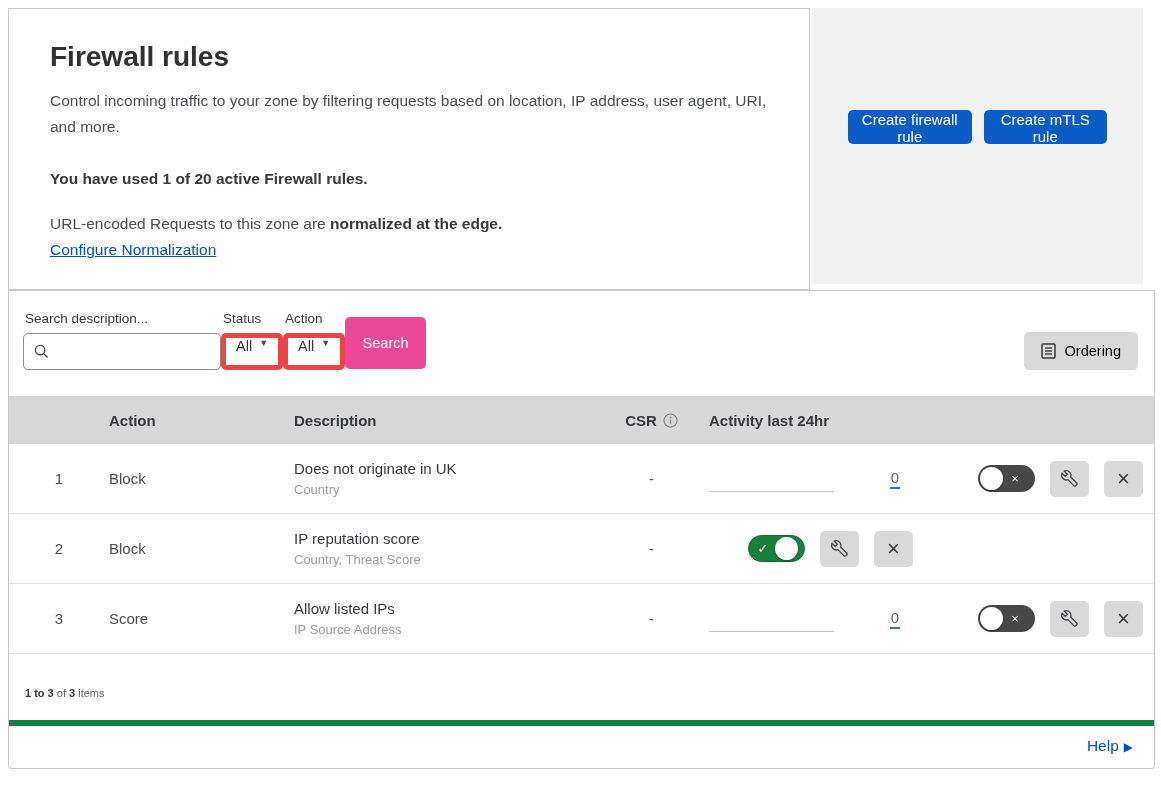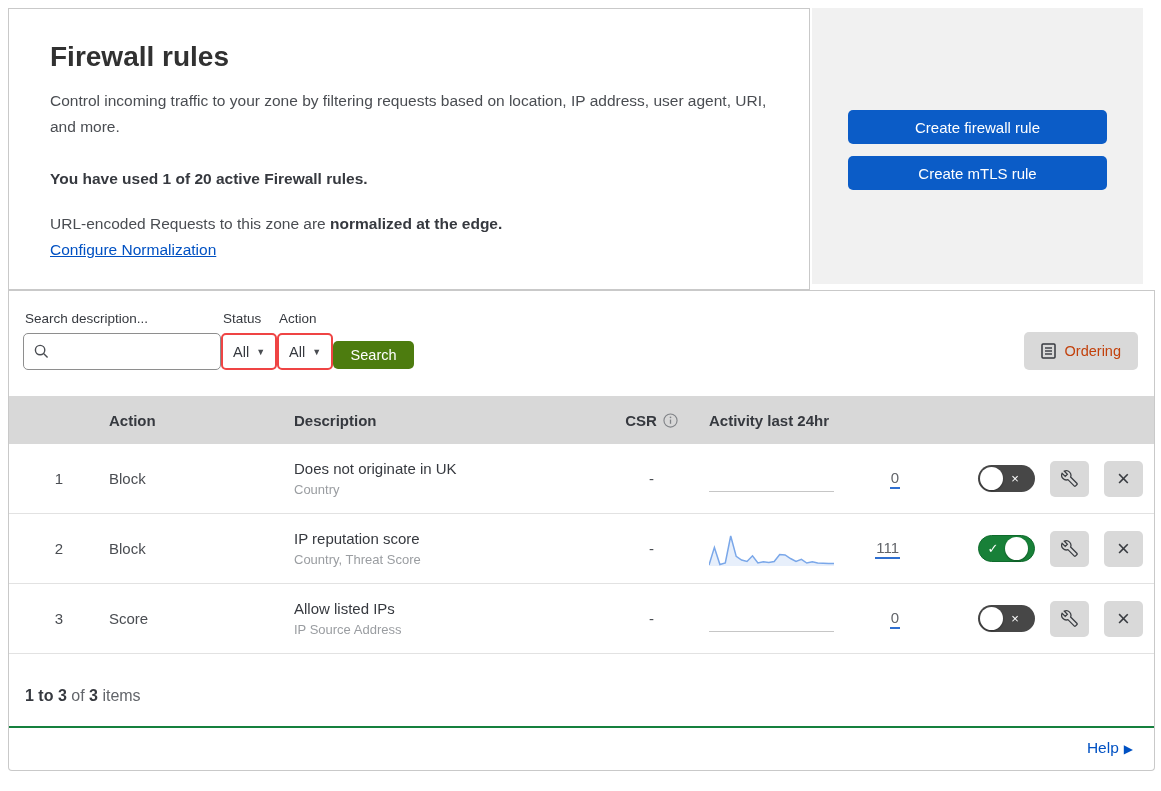--- a/index.html
+++ b/index.html
@@ -2,43 +2,43 @@
 <html><head>
 <meta charset="utf-8">
 <style>
   * { box-sizing: border-box; }
   html,body { margin:0; padding:0; background:#fff; font-family:"Liberation Sans", sans-serif; color:#36393f; }
   .page { width:1147px; margin:8px auto 0 8px; }
 
   
   .top-section { display:flex; }
   .intro-card { width:802px; background:#fff; border:1px solid #c9c9c9; padding:32px 42px 30px 41px; }
-  .cta-panel { width:331px; margin-left:2px; background:#f1f1f1; border-bottom:6px solid #fff; padding:102px 36px 0 36px; display:flex; flex-direction:column; gap:12px; }
+  .cta-panel { width:331px; margin-left:2px; background:#f1f1f1; border-bottom:6px solid #fff; padding:102px 36px 0 36px; display:flex; flex-direction:row; gap:12px; }
   .page-title { font-size:28px; font-weight:700; color:#313131; margin:0 0 15px 0; }
   .intro-text { font-size:15.5px; line-height:1.68; color:#4a4d52; margin:0; max-width:720px; }
   .usage-line { font-size:15.5px; font-weight:700; color:#36393f; margin:30px 0 0 0; }
   .norm-line { font-size:15.5px; color:#4a4d52; margin:27px 0 0 0; }
   .norm-line b { color:#36393f; }
   .text-link { color:#0051c3; text-decoration:underline; font-size:15.5px; cursor:pointer; display:inline-block; margin-top:8px; }
   .btn-primary { background:#0b5cc7; color:#fff; border:none; border-radius:5px; height:34px; font-size:15px; font-family:"Liberation Sans",sans-serif; cursor:pointer; width:100%; }
 
   
   .main-section { border:1px solid #c9c9c9; border-top:none; margin-top:0; position:relative; border-radius:0 0 4px 4px; }
   .main-section::before { content:""; display:block; border-top:1px solid #c9c9c9; }
 
   
   .filter-bar { display:flex; align-items:flex-end; padding:20px 16px 26px 14px; }
   .field-group { display:flex; flex-direction:column; }
   .field-label { font-size:13.5px; color:#36393f; margin:0 0 7px 2px; }
   .search-box { width:198px; height:37px; border:1px solid #8e8e8e; border-radius:5px; display:flex; align-items:center; padding:0 10px; background:#fff; }
   .search-box input { border:none; outline:none; flex:1; font-size:14px; font-family:"Liberation Sans",sans-serif; margin-left:8px; background:transparent; }
-  .dropdown { height:37px; border:2px solid #ef4444; border-radius:5px; background:#fff; display:flex; align-items:center; padding:0 10px; gap:7px; font-size:14.5px; color:#36393f; cursor:pointer; }
+  .dropdown { height:37px; border:5px solid #ef4444; border-radius:5px; background:#fff; display:flex; align-items:flex-start; padding:0 10px; gap:7px; font-size:14.5px; color:#36393f; cursor:pointer; }
   .caret { font-size:9px; color:#4a4d52; }
-  .btn-search { background:#4d7c0f; color:#fff; border:none; border-radius:5px; height:28px; width:81px; font-size:14.5px; font-family:"Liberation Sans",sans-serif; cursor:pointer; margin-bottom:1px; }
-  .btn-ordering { margin-left:auto; background:#d9d9d9; color:#c2410c; border:none; border-radius:5px; height:38px; padding:0 17px; font-size:14.5px; font-family:"Liberation Sans",sans-serif; display:flex; align-items:center; gap:9px; cursor:pointer; }
+  .btn-search { background:#ec4899; color:#fff; border:none; border-radius:5px; height:52px; width:81px; font-size:14.5px; font-family:"Liberation Sans",sans-serif; cursor:pointer; margin-bottom:1px; }
+  .btn-ordering { margin-left:auto; background:#d9d9d9; color:#000000; border:none; border-radius:5px; height:38px; padding:0 17px; font-size:14.5px; font-family:"Liberation Sans",sans-serif; display:flex; align-items:center; gap:9px; cursor:pointer; }
 
   
   .rules-table { width:100%; }
   .t-head { background:#d8d8d8; height:48px; display:grid; grid-template-columns:100px 185px 300px 115px 215px 1fr; align-items:center; font-size:15px; font-weight:700; color:#36393f; }
   .t-row  { height:70px; display:grid; grid-template-columns:100px 185px 300px 115px 215px 1fr; align-items:center; border-bottom:1px solid #e2e2e2; font-size:15px; color:#4a4d52; }
   .col-index { text-align:center; }
   .col-csr { text-align:center; }
   .csr-head { display:flex; align-items:center; justify-content:center; gap:6px; }
   .desc-main { font-size:15px; color:#36393f; line-height:1.5; }
   .desc-sub { font-size:13px; color:#9a9da1; line-height:1.4; }
@@ -51,21 +51,21 @@
   .toggle .check, .toggle .cross { color:#fff; font-size:13px; width:24px; text-align:center; display:none; }
   .toggle .knob { width:23px; height:23px; background:#fff; border-radius:50%; box-shadow:0 1px 2px rgba(0,0,0,.35); }
   .toggle.on { background:#188038; border:1px solid #0e6b2c; }
   .toggle.on .check { display:block; }
   .toggle.off { background:#474747; }
   .toggle.off .cross { display:block; }
   .icon-btn { width:39px; height:36px; background:#d9d9d9; border:none; border-radius:5px; display:flex; align-items:center; justify-content:center; cursor:pointer; color:#3a3d42; }
   .icon-btn .x-glyph { font-size:22px; font-weight:400; line-height:1; color:#3a3d42; }
 
   
-  .items-row { padding:33px 16px 21px 16px; font-size:16px; color:#62656a; border-bottom:2px solid #15803d; }
+  .items-row { padding:33px 16px 21px 16px; font-size:11px; color:#62656a; border-bottom:6px solid #15803d; }
   .items-row b { color:#36393f; }
   .help-row { padding:11px 21px 13px 21px; text-align:right; }
   .help-link { color:#0051c3; font-size:15.5px; text-decoration:none; cursor:pointer; }
   .help-arrow { font-size:12px; margin-left:5px; }
   svg { display:block; }
 </style>
 </head>
 <body>
 
 <div class="page">
@@ -178,29 +178,20 @@
       </div>
 
       <div class="t-row">
         <div class="col-index">2</div>
         <div>Block</div>
         <div>
           <div class="desc-main">IP reputation score</div>
           <div class="desc-sub">Country, Threat Score</div>
         </div>
         <div class="col-csr">-</div>
-        <div class="col-activity">
-          <div class="spark">
-              <svg width="125" height="38" viewBox="0 0 125 38">
-                <polygon points="0,35 0.0,34.1 5.4,16.4 10.9,33.5 16.3,32.0 21.7,5.0 27.2,25.4 32.6,29.0 38.0,30.5 43.5,24.8 48.9,32.0 54.3,30.8 59.8,31.4 65.2,30.5 70.7,23.6 76.1,23.9 81.5,27.5 87.0,30.5 92.4,28.4 97.8,32.0 103.3,30.8 108.7,32.0 114.1,32.3 119.6,32.6 125.0,32.6 125,35" fill="rgba(122,167,233,0.18)"></polygon>
-                <polyline points="0.0,34.1 5.4,16.4 10.9,33.5 16.3,32.0 21.7,5.0 27.2,25.4 32.6,29.0 38.0,30.5 43.5,24.8 48.9,32.0 54.3,30.8 59.8,31.4 65.2,30.5 70.7,23.6 76.1,23.9 81.5,27.5 87.0,30.5 92.4,28.4 97.8,32.0 103.3,30.8 108.7,32.0 114.1,32.3 119.6,32.6 125.0,32.6" fill="none" stroke="#7aa7e9" stroke-width="1.5"></polyline>
-              </svg>
-            </div>
-          <a class="activity-link">111</a>
-        </div>
         <div class="col-controls">
           <div class="toggle on">
             <span class="check">✓</span>
             <span class="knob"></span>
 
           </div>
           <button class="icon-btn">
             <span>
                 <svg width="17" height="17" viewBox="0 0 24 24">
                   <path d="M22.7 19l-9.1-9.1c.9-2.3.4-5-1.5-6.9-2-2-5-2.4-7.4-1.3L9 6 6 9 1.6 4.7C.4 7.1.9 10.1 2.9 12.1c1.9 1.9 4.6 2.4 6.9 1.5l9.1 9.1c.4.4 1 .4 1.4 0l2.3-2.3c.5-.4.5-1.1.1-1.4z" fill="none" stroke="#3a3d42" stroke-width="1.8"></path>

